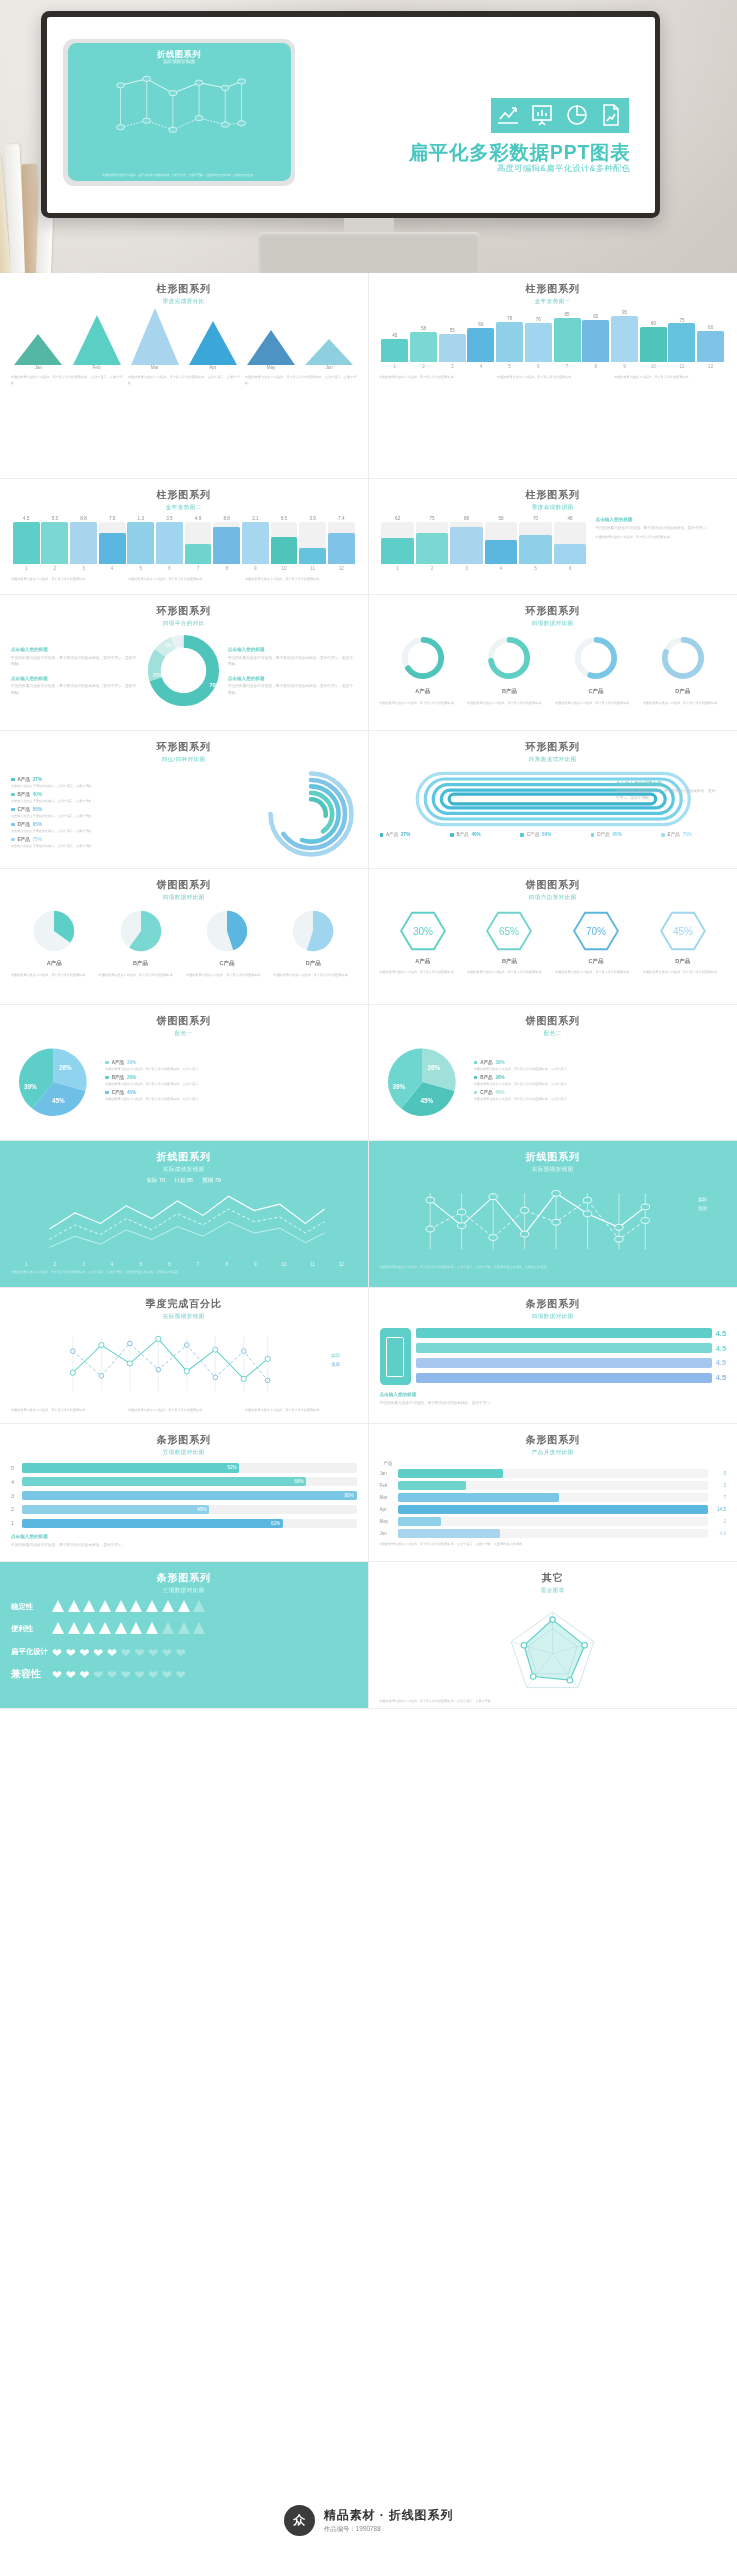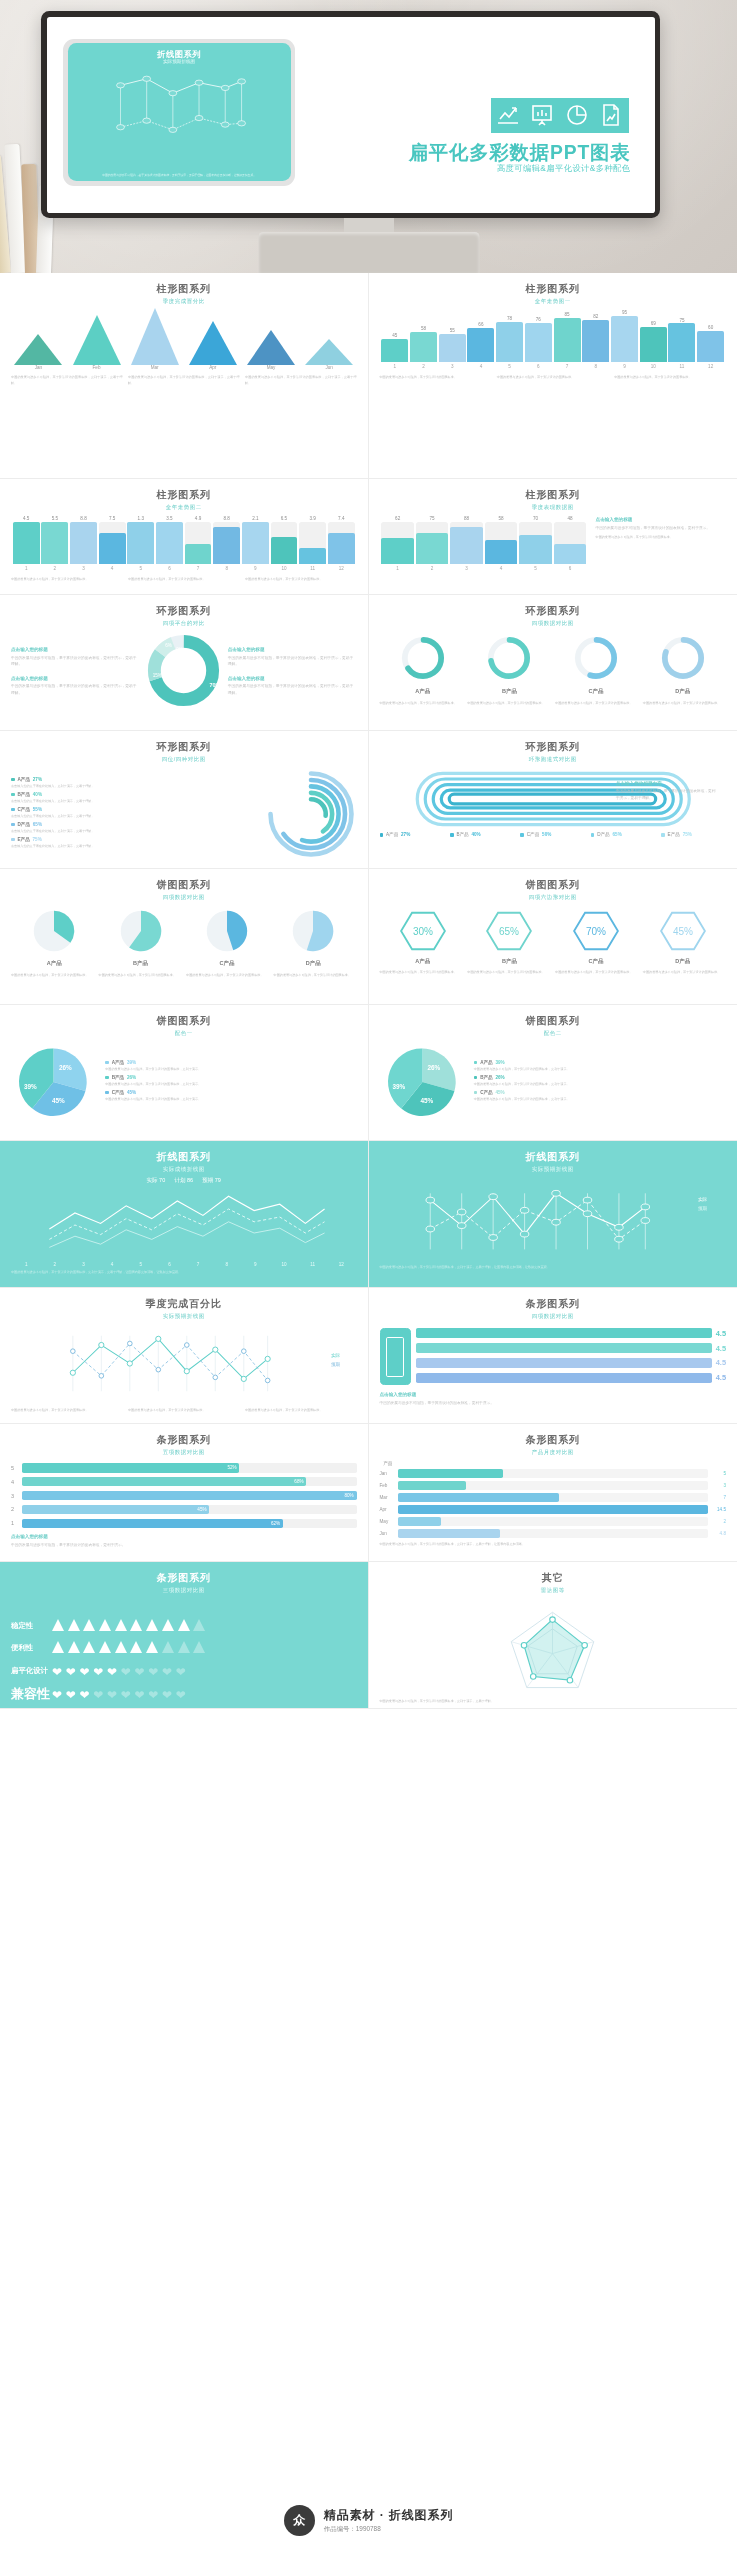--- a/index.html
+++ b/index.html
@@ -1028,21 +1028,21 @@
           </div>
     <span style="font-size:4.6px;color:#a9d4ee;width:14.7px;text-align:right">4.8</span>
         </div>
       </div>
     <div class="legend-txt" style="margin-top:4.6px">中国的发展与进步不可阻挡，基于算法设计的图表标准，更利于演示，更易于理解，让图表内容更加清晰。</div>
   </div>
 
   <div class="panel tealpanel" style="height:147px">
     <div class="p-title">条形图系列</div>
     <div class="p-sub">三项数据对比图</div>
-    <div style="margin-top:24px" id="iconrows">
+    <div style="margin-top:5px" id="iconrows">
         <div style="display:flex;align-items:center;margin-bottom:6.4px">
     <span style="font-size:7.4px;color:#fff;font-weight:700;width:41px">稳定性</span>
     <span><span style="display:inline-block;width:0;height:0;margin-right:3.7px;
         border-left:6.4px solid transparent;border-right:6.4px solid transparent;
         border-bottom:12px solid #ffffff"></span><span style="display:inline-block;width:0;height:0;margin-right:3.7px;
         border-left:6.4px solid transparent;border-right:6.4px solid transparent;
         border-bottom:12px solid #ffffff"></span><span style="display:inline-block;width:0;height:0;margin-right:3.7px;
         border-left:6.4px solid transparent;border-right:6.4px solid transparent;
         border-bottom:12px solid #ffffff"></span><span style="display:inline-block;width:0;height:0;margin-right:3.7px;
         border-left:6.4px solid transparent;border-right:6.4px solid transparent;
@@ -1092,21 +1092,21 @@
         color:#ffffff">❤</span><span style="display:inline-block;margin-right:3.7px;font-size:12px;line-height:12px;
         color:#ffffff">❤</span><span style="display:inline-block;margin-right:3.7px;font-size:12px;line-height:12px;
         color:#ffffff">❤</span><span style="display:inline-block;margin-right:3.7px;font-size:12px;line-height:12px;
         color:rgba(255,255,255,.35)">❤</span><span style="display:inline-block;margin-right:3.7px;font-size:12px;line-height:12px;
         color:rgba(255,255,255,.35)">❤</span><span style="display:inline-block;margin-right:3.7px;font-size:12px;line-height:12px;
         color:rgba(255,255,255,.35)">❤</span><span style="display:inline-block;margin-right:3.7px;font-size:12px;line-height:12px;
         color:rgba(255,255,255,.35)">❤</span><span style="display:inline-block;margin-right:3.7px;font-size:12px;line-height:12px;
         color:rgba(255,255,255,.35)">❤</span></span>
         </div>
         <div style="display:flex;align-items:center;margin-bottom:6.4px">
-    <span style="font-size:13px;color:#fff;font-weight:700;width:41px">兼容性</span>
+    <span style="font-size:10px;color:#fff;font-weight:700;width:41px">兼容性</span>
     <span><span style="display:inline-block;margin-right:3.7px;font-size:12px;line-height:12px;
         color:#ffffff">❤</span><span style="display:inline-block;margin-right:3.7px;font-size:12px;line-height:12px;
         color:#ffffff">❤</span><span style="display:inline-block;margin-right:3.7px;font-size:12px;line-height:12px;
         color:#ffffff">❤</span><span style="display:inline-block;margin-right:3.7px;font-size:12px;line-height:12px;
         color:rgba(255,255,255,.35)">❤</span><span style="display:inline-block;margin-right:3.7px;font-size:12px;line-height:12px;
         color:rgba(255,255,255,.35)">❤</span><span style="display:inline-block;margin-right:3.7px;font-size:12px;line-height:12px;
         color:rgba(255,255,255,.35)">❤</span><span style="display:inline-block;margin-right:3.7px;font-size:12px;line-height:12px;
         color:rgba(255,255,255,.35)">❤</span><span style="display:inline-block;margin-right:3.7px;font-size:12px;line-height:12px;
         color:rgba(255,255,255,.35)">❤</span><span style="display:inline-block;margin-right:3.7px;font-size:12px;line-height:12px;
         color:rgba(255,255,255,.35)">❤</span><span style="display:inline-block;margin-right:3.7px;font-size:12px;line-height:12px;

